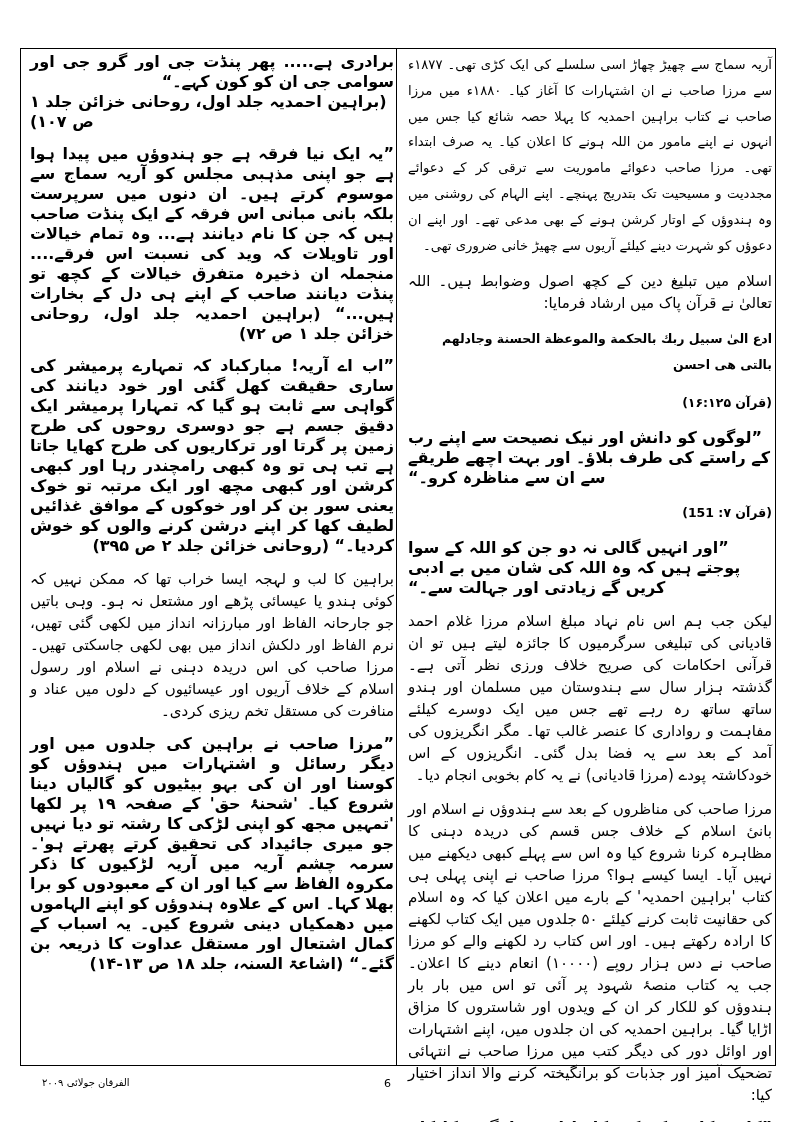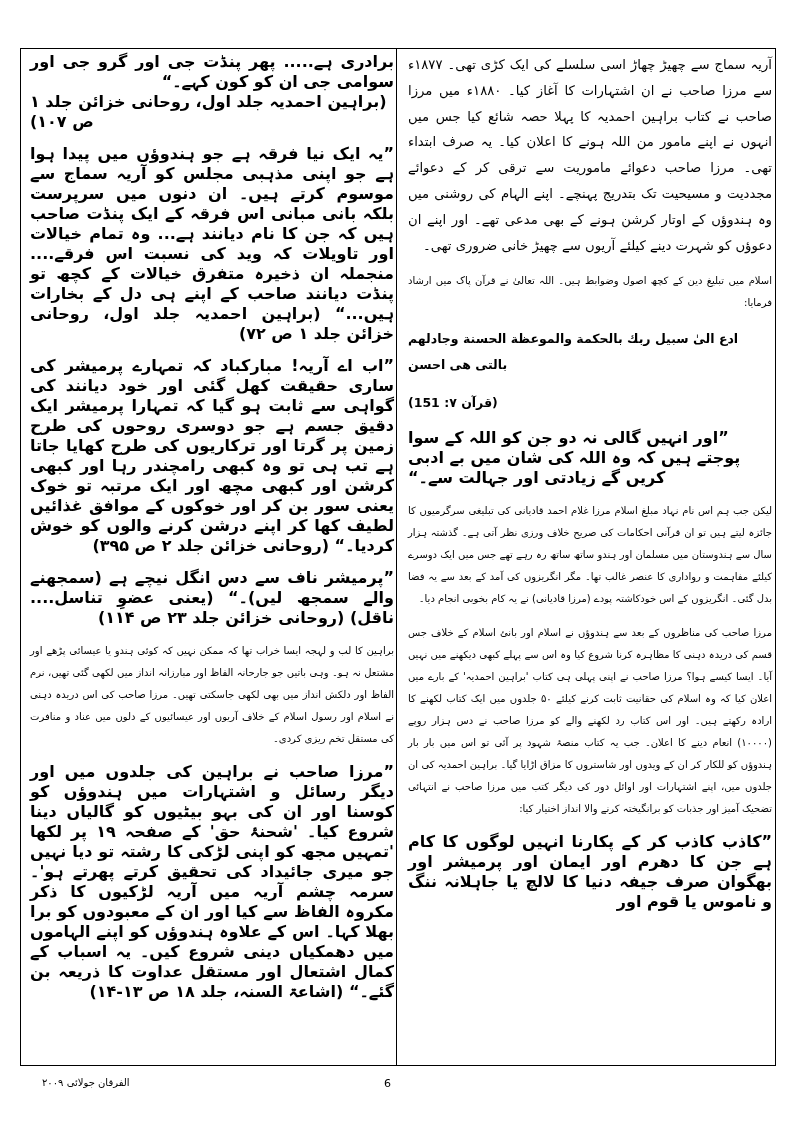--- a/index.html
+++ b/index.html
@@ -7,48 +7,49 @@
          font-family:"DejaVu Sans", sans-serif; color:#000; }
   .frame { position:absolute; left:20px; top:48px; width:756px; height:1018px;
            border:1px solid #000; box-sizing:border-box; }
   .divider { position:absolute; left:396px; top:48px; width:1px; height:1018px; background:#000; }
   .col { position:absolute; top:52px; width:364px; direction:rtl; text-align:justify;
          font-size:13.2px; line-height:25.8px; }
   .col.right { left:408px; }
   .col.left  { left:30px; }
   .col p { margin:0 0 12px 0; }
   .col .center { text-align:left; }
-  .col .arabic { text-align:left; font-weight:bold; font-size:12.5px; }
+  .col .arabic { text-align:right; font-weight:bold; font-size:12.5px; }
   .col .quote { font-size:16px; line-height:20px;font-weight:bold; }
-  .col .small { font-size:10px; line-height:22px; }
+  .col .small { font-size:15px; line-height:22px; }
   .footer-title { position:absolute; left:42px; top:1077px; font-size:10px; direction:rtl; }
   .footer-page { position:absolute; left:384px; top:1077px; font-size:11px; }
 </style>
 </head>
 <body>
 
 <div class="frame"></div>
 <div class="divider"></div>
 
 <div class="col right">
   <p>آریہ سماج سے چھیڑ چھاڑ اسی سلسلے کی ایک کڑی تھی۔ ۱۸۷۷ء سے مرزا صاحب نے ان اشتہارات کا آغاز کیا۔ ۱۸۸۰ء میں مرزا صاحب نے کتاب براہین احمدیہ کا پہلا حصہ شائع کیا جس میں انہوں نے اپنے مامور من اللہ ہونے کا اعلان کیا۔ یہ صرف ابتداء تھی۔ مرزا صاحب دعوائے ماموریت سے ترقی کر کے دعوائے مجددیت و مسیحیت تک بتدریج پہنچے۔ اپنے الہام کی روشنی میں وہ ہندوؤں کے اوتار کرشن ہونے کے بھی مدعی تھے۔ اور اپنے ان دعوؤں کو شہرت دینے کیلئے آریوں سے چھیڑ خانی ضروری تھی۔</p>
   <p class="small">اسلام میں تبلیغ دین کے کچھ اصول وضوابط ہیں۔ اللہ تعالیٰ نے قرآن پاک میں ارشاد فرمایا:</p>
   <p class="arabic">ادع الیٰ سبیل ربك بالحكمة والموعظة الحسنة وجادلهم بالتی هی احسن</p>
+  <p class="arabic">(قرآن ۱۶:۱۲۵)</p>
+  <p class="quote center">”لوگوں کو دانش اور نیک نصیحت سے اپنے رب کے راستے کی طرف بلاؤ۔ اور بہت اچھے طریقے سے ان سے مناظرہ کرو۔“</p>
   <p class="arabic">(قرآن ۷: 151)</p>
   <p class="quote center">”اور انہیں گالی نہ دو جن کو اللہ کے سوا پوجتے ہیں کہ وہ اللہ کی شان میں بے ادبی کریں گے زیادتی اور جہالت سے۔“</p>
   <p class="small">لیکن جب ہم اس نام نہاد مبلغ اسلام مرزا غلام احمد قادیانی کی تبلیغی سرگرمیوں کا جائزہ لیتے ہیں تو ان قرآنی احکامات کی صریح خلاف ورزی نظر آتی ہے۔ گذشتہ ہزار سال سے ہندوستان میں مسلمان اور ہندو ساتھ ساتھ رہ رہے تھے جس میں ایک دوسرے کیلئے مفاہمت و رواداری کا عنصر غالب تھا۔ مگر انگریزوں کی آمد کے بعد سے یہ فضا بدل گئی۔ انگریزوں کے اس خودکاشتہ پودے (مرزا قادیانی) نے یہ کام بخوبی انجام دیا۔</p>
   <p class="small">مرزا صاحب کی مناظروں کے بعد سے ہندوؤں نے اسلام اور بانیٔ اسلام کے خلاف جس قسم کی دریدہ دہنی کا مظاہرہ کرنا شروع کیا وہ اس سے پہلے کبھی دیکھنے میں نہیں آیا۔ ایسا کیسے ہوا؟ مرزا صاحب نے اپنی پہلی ہی کتاب 'براہین احمدیہ' کے بارے میں اعلان کیا کہ وہ اسلام کی حقانیت ثابت کرنے کیلئے ۵۰ جلدوں میں ایک کتاب لکھنے کا ارادہ رکھتے ہیں۔ اور اس کتاب رد لکھنے والے کو مرزا صاحب نے دس ہزار روپے (۱۰۰۰۰) انعام دینے کا اعلان۔ جب یہ کتاب منصۂ شہود پر آئی تو اس میں بار بار ہندوؤں کو للکار کر ان کے ویدوں اور شاستروں کا مزاق اڑایا گیا۔ براہین احمدیہ کی ان جلدوں میں، اپنے اشتہارات اور اوائل دور کی دیگر کتب میں مرزا صاحب نے انتہائی تضحیک آمیز اور جذبات کو برانگیختہ کرنے والا انداز اختیار کیا:</p>
   <p class="quote">”کاذب کاذب کر کے پکارنا انہیں لوگوں کا کام ہے جن کا دھرم اور ایمان اور پرمیشر اور بھگوان صرف جیفہ دنیا کا لالچ یا جاہلانہ ننگ و ناموس یا قوم اور</p>
 </div>
 
 <div class="col left">
   <p class="quote" style="margin-bottom:0">برادری ہے..... پھر پنڈت جی اور گرو جی اور سوامی جی ان کو کون کہے۔“</p>
   <p class="quote center">(براہین احمدیہ جلد اول، روحانی خزائن جلد ۱ ص ۱۰۷)</p>
   <p class="quote">”یہ ایک نیا فرقہ ہے جو ہندوؤں میں پیدا ہوا ہے جو اپنی مذہبی مجلس کو آریہ سماج سے موسوم کرتے ہیں۔ ان دنوں میں سرپرست بلکہ بانی مبانی اس فرقہ کے ایک پنڈت صاحب ہیں کہ جن کا نام دیانند ہے... وہ تمام خیالات اور تاویلات کہ وید کی نسبت اس فرقے.... منجملہ ان ذخیرہ متفرق خیالات کے کچھ تو پنڈت دیانند صاحب کے اپنے ہی دل کے بخارات ہیں...“ (براہین احمدیہ جلد اول، روحانی خزائن جلد ۱ ص ۷۲)</p>
   <p class="quote">”اب اے آریہ! مبارکباد کہ تمہارے پرمیشر کی ساری حقیقت کھل گئی اور خود دیانند کی گواہی سے ثابت ہو گیا کہ تمہارا پرمیشر ایک دقیق جسم ہے جو دوسری روحوں کی طرح زمین پر گرتا اور ترکاریوں کی طرح کھایا جاتا ہے تب ہی تو وہ کبھی رامچندر رہا اور کبھی کرشن اور کبھی مچھ اور ایک مرتبہ تو خوک یعنی سور بن کر اور خوکوں کے موافق غذائیں لطیف کھا کر اپنے درشن کرنے والوں کو خوش کردیا۔“ (روحانی خزائن جلد ۲ ص ۳۹۵)</p>
-  <p class="quote">”پرمیشر ناف سے دس انگل نیچے ہے (سمجھنے والے سمجھ لیں)۔“ (یعنی عضوِ تناسل.... ناقل) (روحانی خزائن جلد ۲۳ ص ۱۱۴)</p>
   <p class="small">براہین کا لب و لہجہ ایسا خراب تھا کہ ممکن نہیں کہ کوئی ہندو یا عیسائی پڑھے اور مشتعل نہ ہو۔ وہی باتیں جو جارحانہ الفاظ اور مبارزانہ انداز میں لکھی گئی تھیں، نرم الفاظ اور دلکش انداز میں بھی لکھی جاسکتی تھیں۔ مرزا صاحب کی اس دریدہ دہنی نے اسلام اور رسول اسلام کے خلاف آریوں اور عیسائیوں کے دلوں میں عناد و منافرت کی مستقل تخم ریزی کردی۔</p>
   <p class="quote">”مرزا صاحب نے براہین کی جلدوں میں اور دیگر رسائل و اشتہارات میں ہندوؤں کو کوسنا اور ان کی بہو بیٹیوں کو گالیاں دینا شروع کیا۔ 'شحنۂ حق' کے صفحہ ۱۹ پر لکھا 'تمہیں مجھ کو اپنی لڑکی کا رشتہ تو دیا نہیں جو میری جائیداد کی تحقیق کرتے پھرتے ہو'۔ سرمہ چشم آریہ میں آریہ لڑکیوں کا ذکر مکروہ الفاظ سے کیا اور ان کے معبودوں کو برا بھلا کہا۔ اس کے علاوہ ہندوؤں کو اپنے الہاموں میں دھمکیاں دینی شروع کیں۔ یہ اسباب کے کمال اشتعال اور مستقل عداوت کا ذریعہ بن گئے۔“ (اشاعۃ السنہ، جلد ۱۸ ص ۱۳-۱۴)</p>
 
 </div>
 
 <div class="footer-title">الفرقان جولائی ۲۰۰۹</div>
 <div class="footer-page">6</div>
 
 </body></html>

